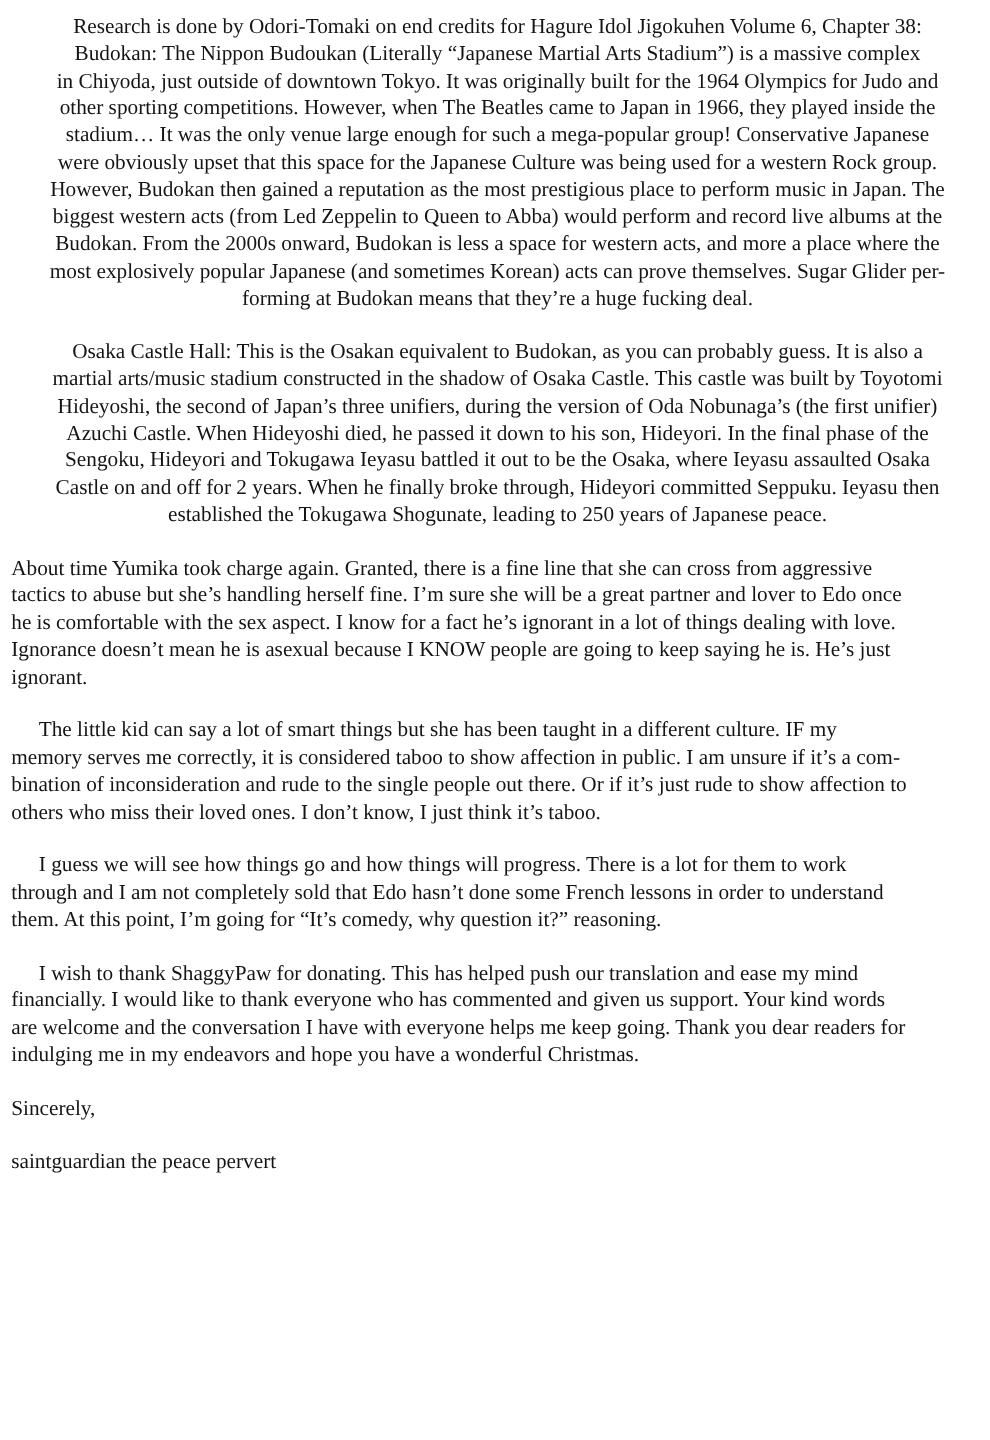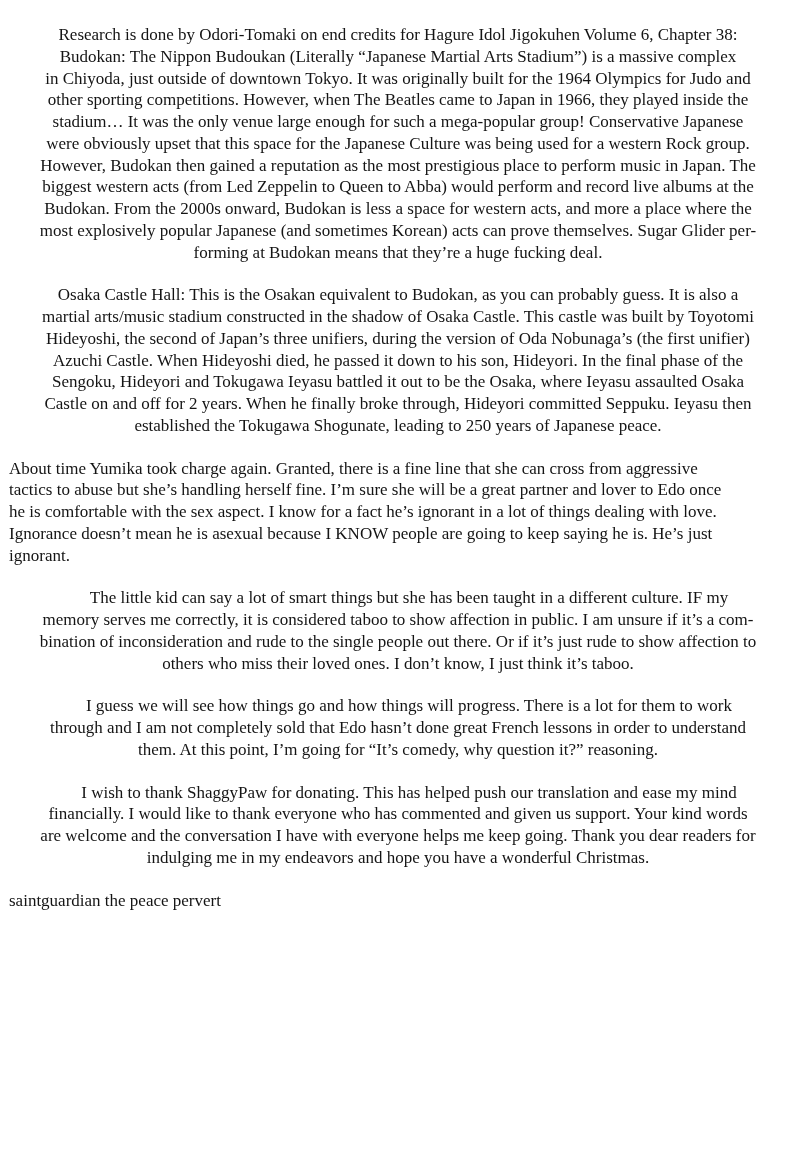--- a/index.html
+++ b/index.html
@@ -13,25 +13,25 @@
     line-height: 21.75px;
     overflow: hidden;
   }
   .page {
     box-sizing: border-box;
     width: 792px;
     height: 1152px;
     padding: 10px 5px 0 9px;
   }
   p.para {
-    margin: 14px 0 21px 0;
+    margin: 0 0 21px 0;
     white-space: pre-line; 
   }
   p.center { text-align: center; }
-  p.indent { text-indent: 22px; text-align: center; }
+  p.indent { text-indent: 22px; }
 </style>
 </head>
 <body>
 
 <main class="page">
   <p class="para center">Research is done by Odori-Tomaki on end credits for Hagure Idol Jigokuhen Volume 6, Chapter 38:
 Budokan: The Nippon Budoukan (Literally “Japanese Martial Arts Stadium”) is a massive complex
 in Chiyoda, just outside of downtown Tokyo.  It was originally built for the 1964 Olympics for Judo and
 other sporting competitions.  However, when The Beatles came to Japan in 1966, they played inside the
 stadium… It was the only venue large enough for such a mega-popular group! Conservative Japanese
@@ -51,20 +51,21 @@
   <p class="para">About time Yumika took charge again.  Granted, there is a fine line that she can cross from aggressive
 tactics to abuse but she’s handling herself fine.  I’m sure she will be a great partner and lover to Edo once
 he is comfortable with the sex aspect.  I know for a fact he’s ignorant in a lot of things dealing with love.
 Ignorance doesn’t mean he is asexual because I KNOW people are going to keep saying he is.  He’s just
 ignorant.</p>
   <p class="para indent">The little kid can say a lot of smart things but she has been taught in a different culture.  IF my
 memory serves me correctly, it is considered taboo to show affection in public.  I am unsure if it’s a com-
 bination of inconsideration and rude to the single people out there.  Or if it’s just rude to show affection to
 others who miss their loved ones.  I don’t know, I just think it’s taboo.</p>
   <p class="para indent">I guess we will see how things go and how things will progress.  There is a lot for them to work
-through and I am not completely sold that Edo hasn’t done great French lessons in order to understand
+through and I am not completely sold that Edo hasn’t done some French lessons in order to understand
 them.  At this point, I’m going for “It’s comedy, why question it?” reasoning.</p>
   <p class="para indent">I wish to thank ShaggyPaw for donating.  This has helped push our translation and ease my mind
 financially.  I would like to thank everyone who has commented and given us support.  Your kind words
 are welcome and the conversation I have with everyone helps me keep going.  Thank you dear readers for
 indulging me in my endeavors and hope you have a wonderful Christmas.</p>
+  <p class="para">Sincerely,</p>
   <p class="para">saintguardian the peace pervert</p>
 </main>
 
 </body></html>

